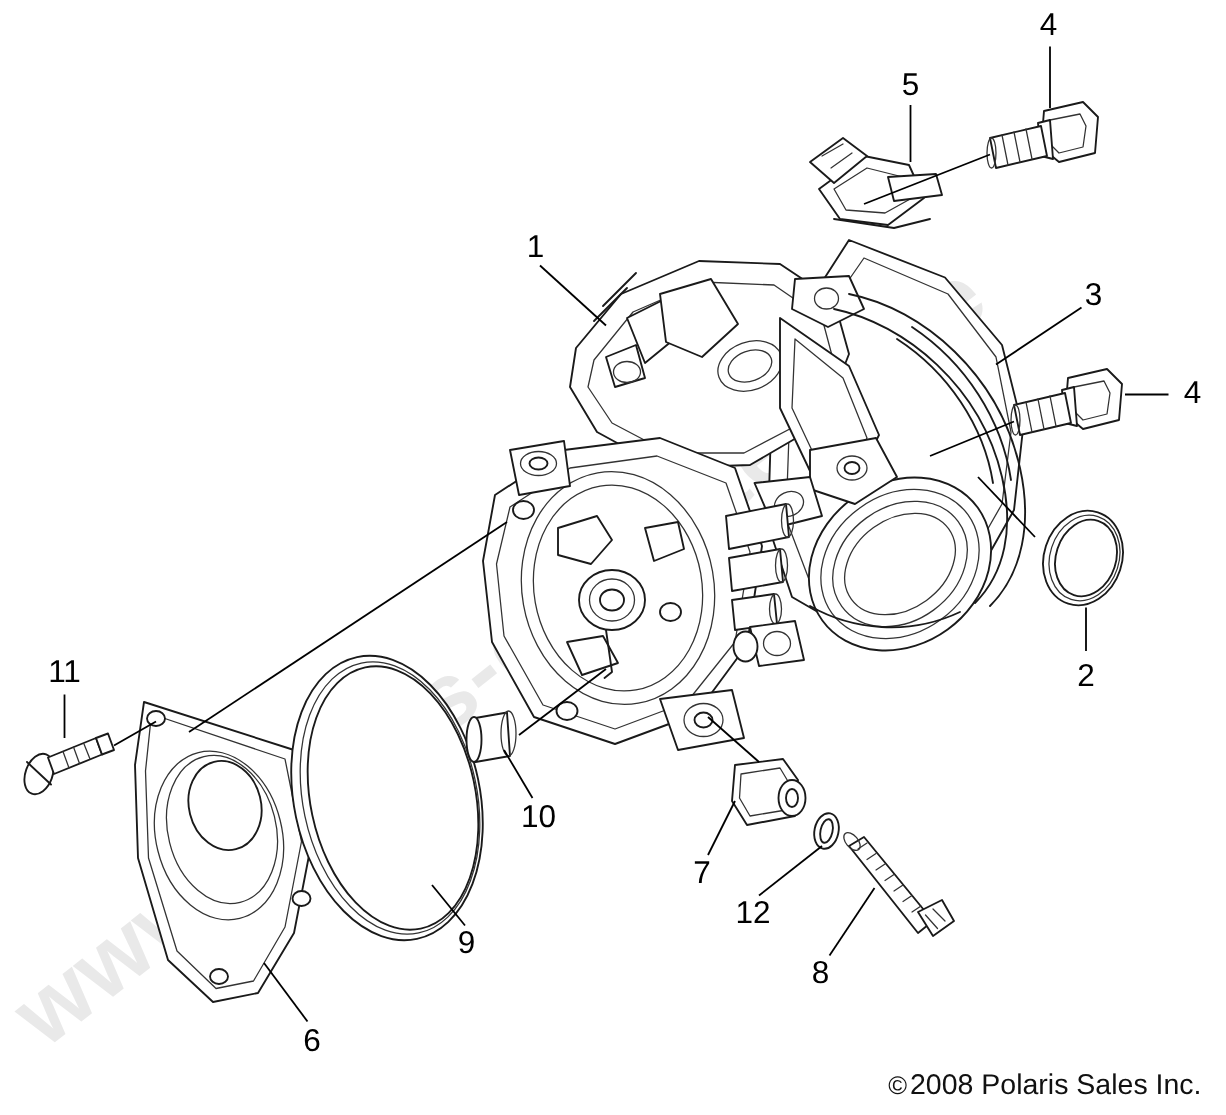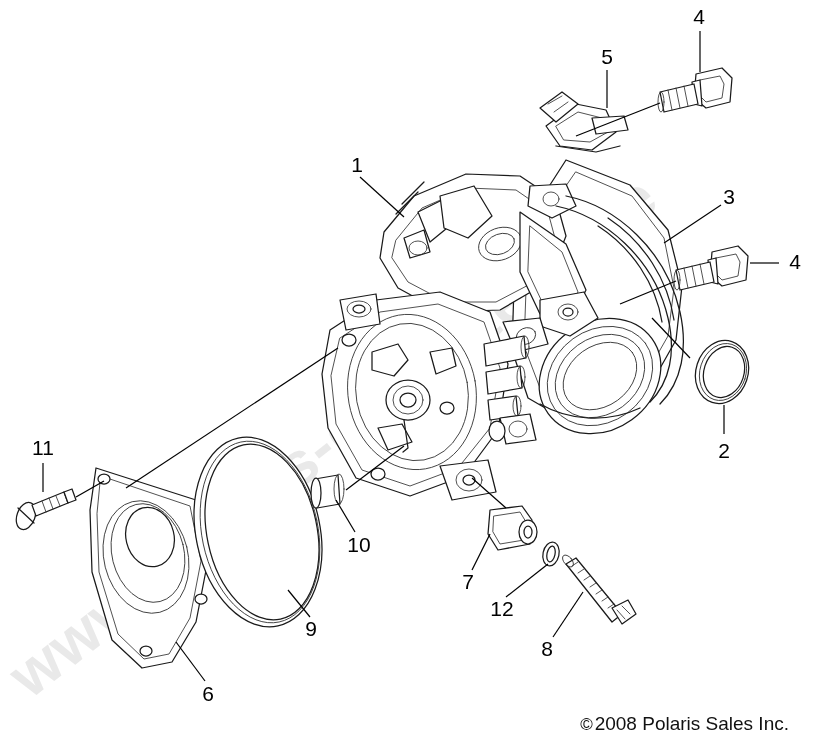--- a/index.html
+++ b/index.html
@@ -57,21 +57,21 @@
   }
   .wm-text {
     font-family: "Liberation Sans", sans-serif;
     font-size: 62px;
     font-weight: bold;
     fill: #e9e9e9;
     letter-spacing: 1px;
   }
   #copyright {
     position: absolute;
-    right: 28px;
+    right: 16px;
     bottom: 8px;
     font-family: "Liberation Sans", sans-serif;
     font-size: 19px;
     color: #111111;
     white-space: nowrap;
   }
   #copyright .cmark {
     font-size: 17px;
     margin-right: 2px;
   }

